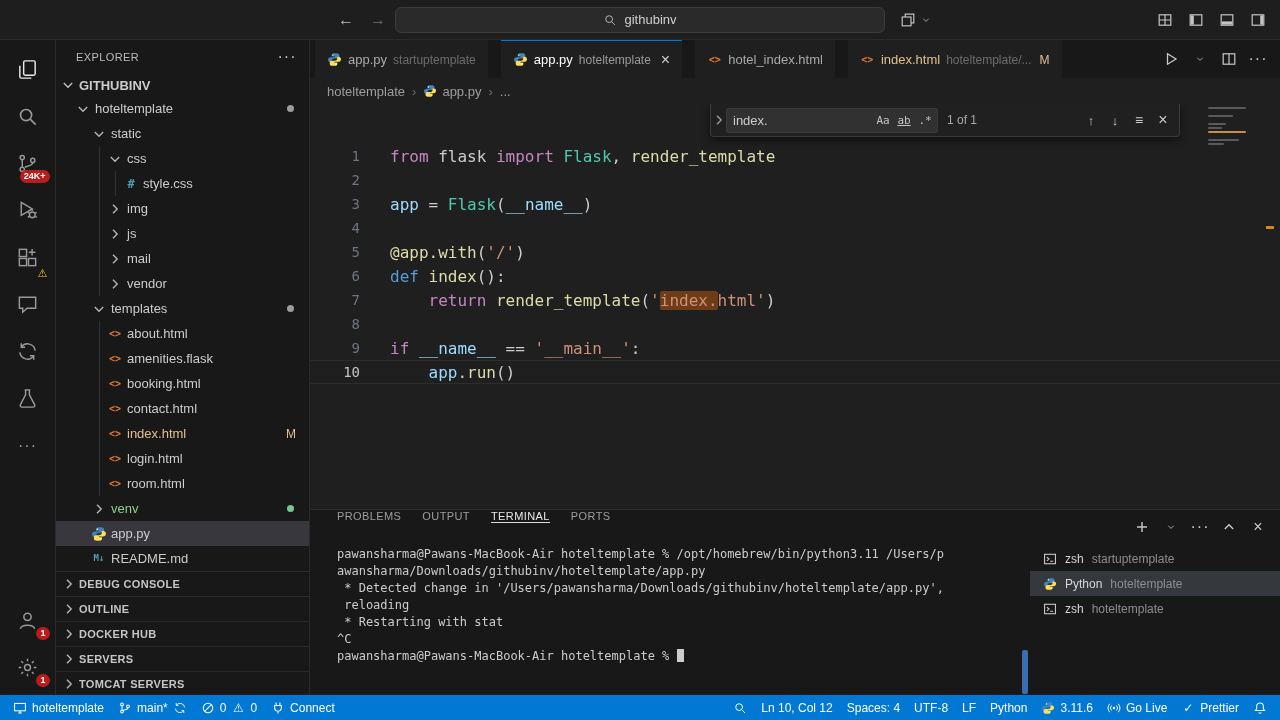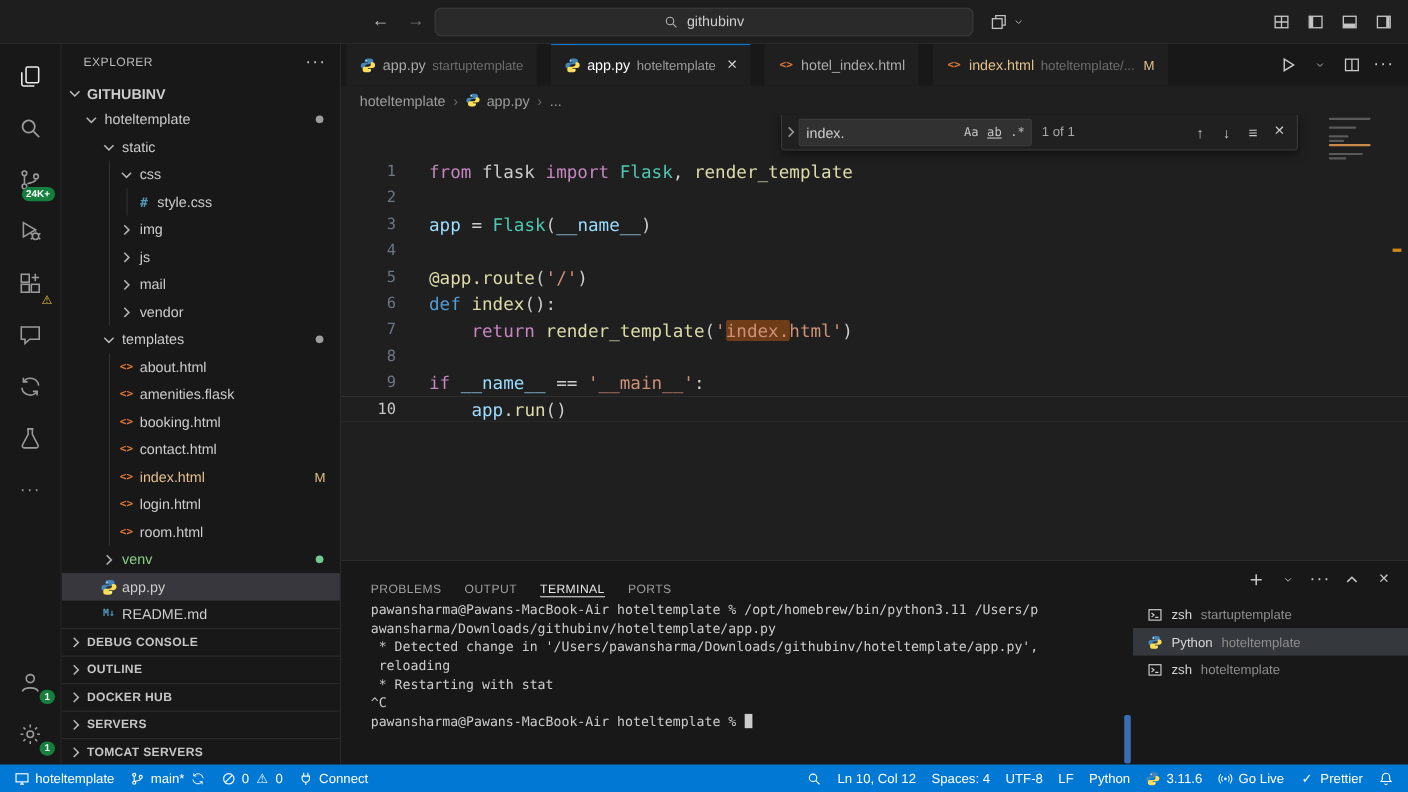--- a/index.html
+++ b/index.html
@@ -23,21 +23,21 @@
 
   
   .main{flex:1;display:flex;min-height:0}
 
   
   .activitybar{width:56px;flex:none;background:#181818;border-right:1px solid #2a2a2a;display:flex;flex-direction:column;align-items:center;padding:6px 0 4px;overflow:hidden}
   .ab-item{width:46px;height:47px;position:relative;display:flex;align-items:center;justify-content:center;color:#9a9a9a;cursor:pointer;flex:none}
   .ab-item .icon{width:23px;height:23px}
   .ab-item.active{color:#e9e9e9}
   .ab-spacer{flex:1}
-  .ab-badge{position:absolute;right:1px;bottom:4px;background:#15803d;color:#fff;font-size:9px;line-height:1;padding:2px 4px;border-radius:8px;font-weight:bold}
+  .ab-badge{position:absolute;right:1px;bottom:4px;background:#b91c1c;color:#fff;font-size:9px;line-height:1;padding:2px 4px;border-radius:8px;font-weight:bold}
   .ab-warn{position:absolute;right:3px;bottom:2px;color:#f0c23c;font-size:11px;line-height:1}
 
   
   .sidebar{width:254px;flex:none;background:#181818;border-right:1px solid #2a2a2a;display:flex;flex-direction:column;overflow:hidden}
   .sb-header{height:34px;flex:none;display:flex;align-items:center;padding:0 14px 0 20px;font-size:11px;color:#bababa;letter-spacing:.4px}
   .sb-header .icon{margin-left:auto;color:#c5c5c5}
   .workspace-row{height:22px;flex:none;display:flex;align-items:center;gap:3px;padding-left:4px;font-weight:bold;color:#ccc;cursor:pointer}
   .workspace-row .icon{width:16px;height:16px;color:#c0c0c0}
   .tree{flex:none}
   .tree-row{height:25px;display:flex;align-items:center;position:relative;color:#ccc;cursor:pointer}
@@ -612,21 +612,21 @@
             <div class="code-line">
               <span class="ln">3</span>
               <span class="ct"><span class="tk-v">app</span><span class="tk-p"> = </span><span class="tk-c">Flask</span><span class="tk-p">(</span><span class="tk-v">__name__</span><span class="tk-p">)</span></span>
             </div>
             <div class="code-line">
               <span class="ln">4</span>
               <span class="ct"></span>
             </div>
             <div class="code-line">
               <span class="ln">5</span>
-              <span class="ct"><span class="tk-f">@app.route</span><span class="tk-p">(</span><span class="tk-s">'/'</span><span class="tk-p">)</span></span>
+              <span class="ct"><span class="tk-f">@app.with</span><span class="tk-p">(</span><span class="tk-s">'/'</span><span class="tk-p">)</span></span>
             </div>
             <div class="code-line">
               <span class="ln">6</span>
               <span class="ct"><span class="tk-b">def</span><span class="tk-p"> </span><span class="tk-f">index</span><span class="tk-p">():</span></span>
             </div>
             <div class="code-line">
               <span class="ln">7</span>
               <span class="ct"><span class="tk-p">    </span><span class="tk-k">return</span><span class="tk-p"> </span><span class="tk-f">render_template</span><span class="tk-p">(</span><span class="tk-s">'</span><span class="tk-m">index.</span><span class="tk-s">html'</span><span class="tk-p">)</span></span>
             </div>
             <div class="code-line">
@@ -695,21 +695,21 @@
               <b class="txt" style="font-size:14px">≡</b>
             </span>
           <span class="find-btn icon">
               <b class="txt" style="font-size:16px">×</b>
             </span>
         </div>
       </div>
 
       <div class="panel">
         <div class="panel-header">
-          <div id="panel-tabs" style="display:flex;align-items:flex-end">
+          <div id="panel-tabs" style="display:flex;align-items:flex-start">
               <div class="panel-tab">PROBLEMS</div>
               <div class="panel-tab">OUTPUT</div>
               <div class="panel-tab active">TERMINAL</div>
               <div class="panel-tab">PORTS</div>
             </div>
           <div class="panel-actions">
             <span class="icon">
                 <svg viewBox="0 0 16 16" stroke="currentColor" stroke-width="1.4" fill="none">
                   <path d="M8 3v10M3 8h10"></path>
                 </svg>

